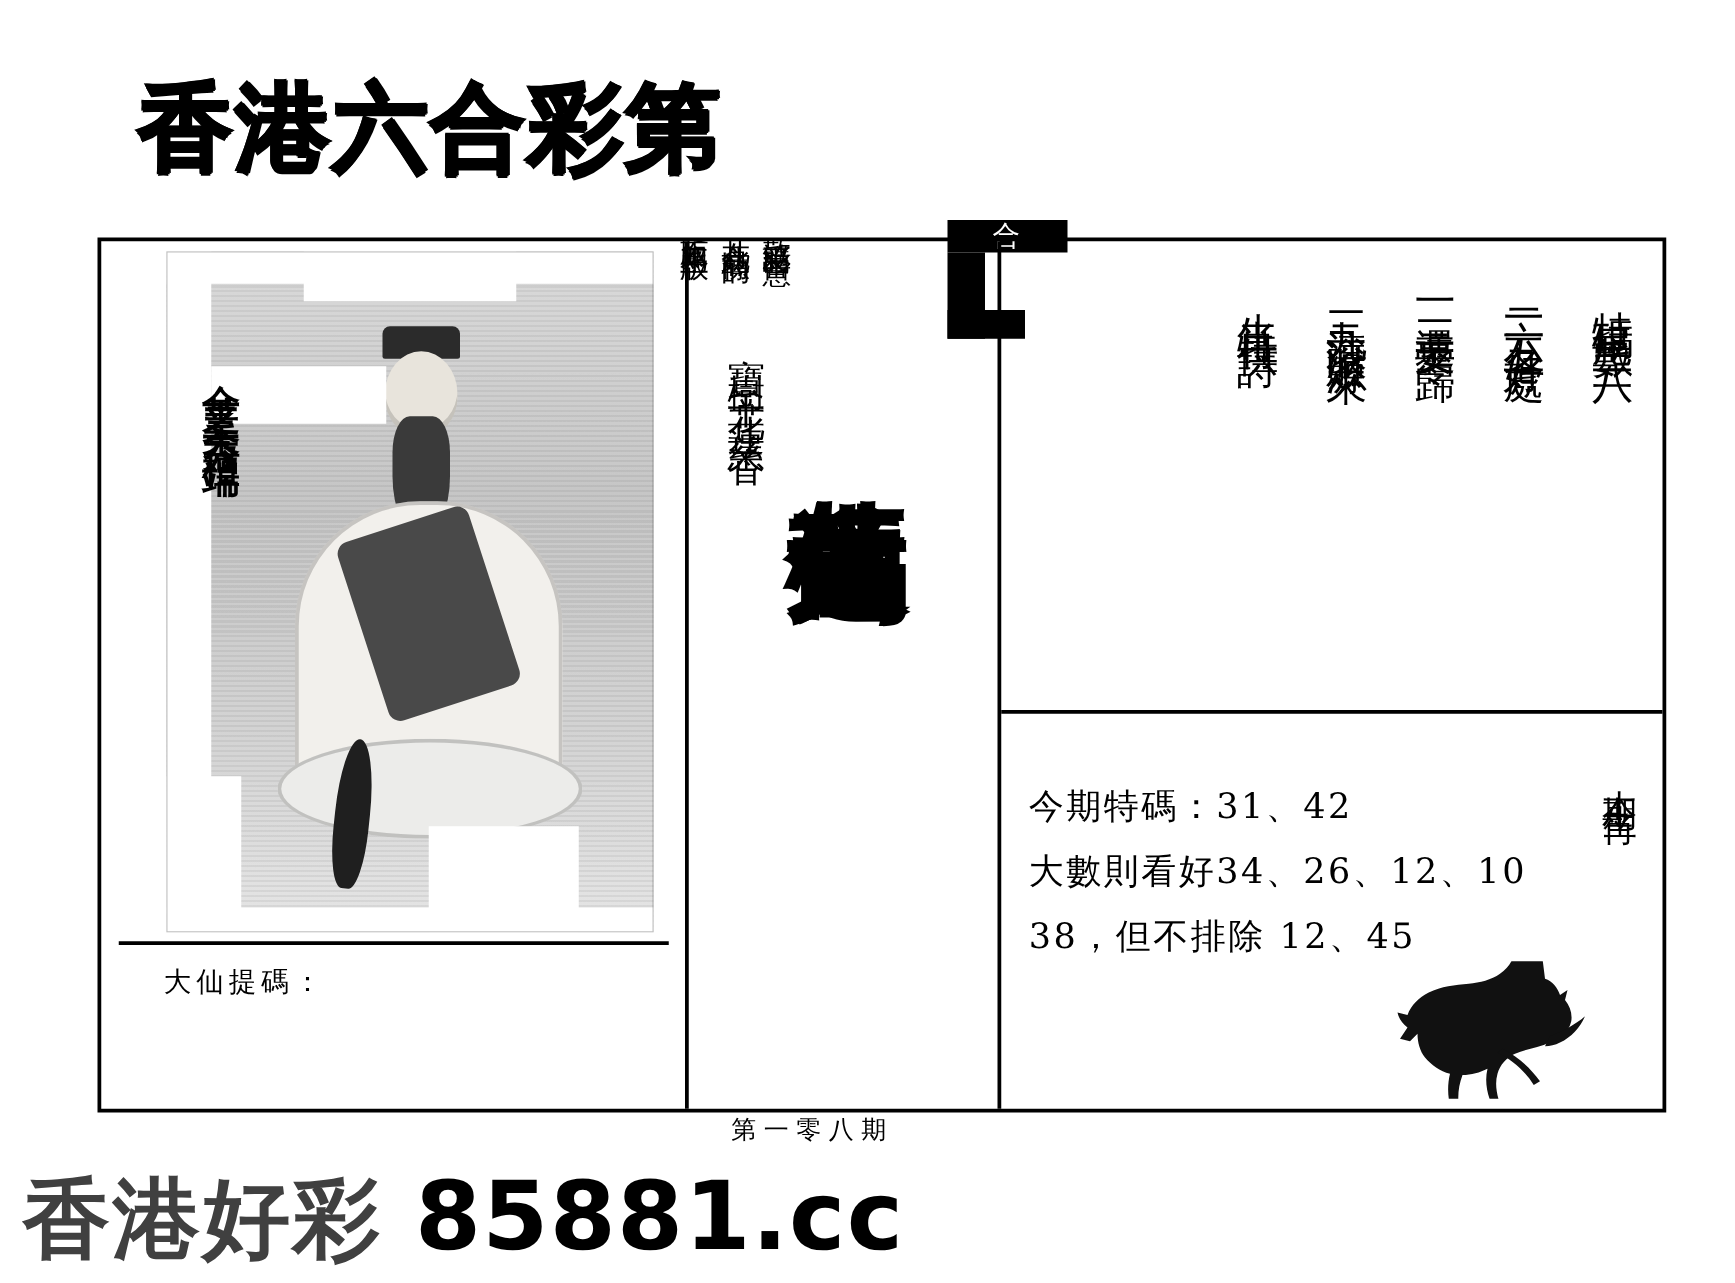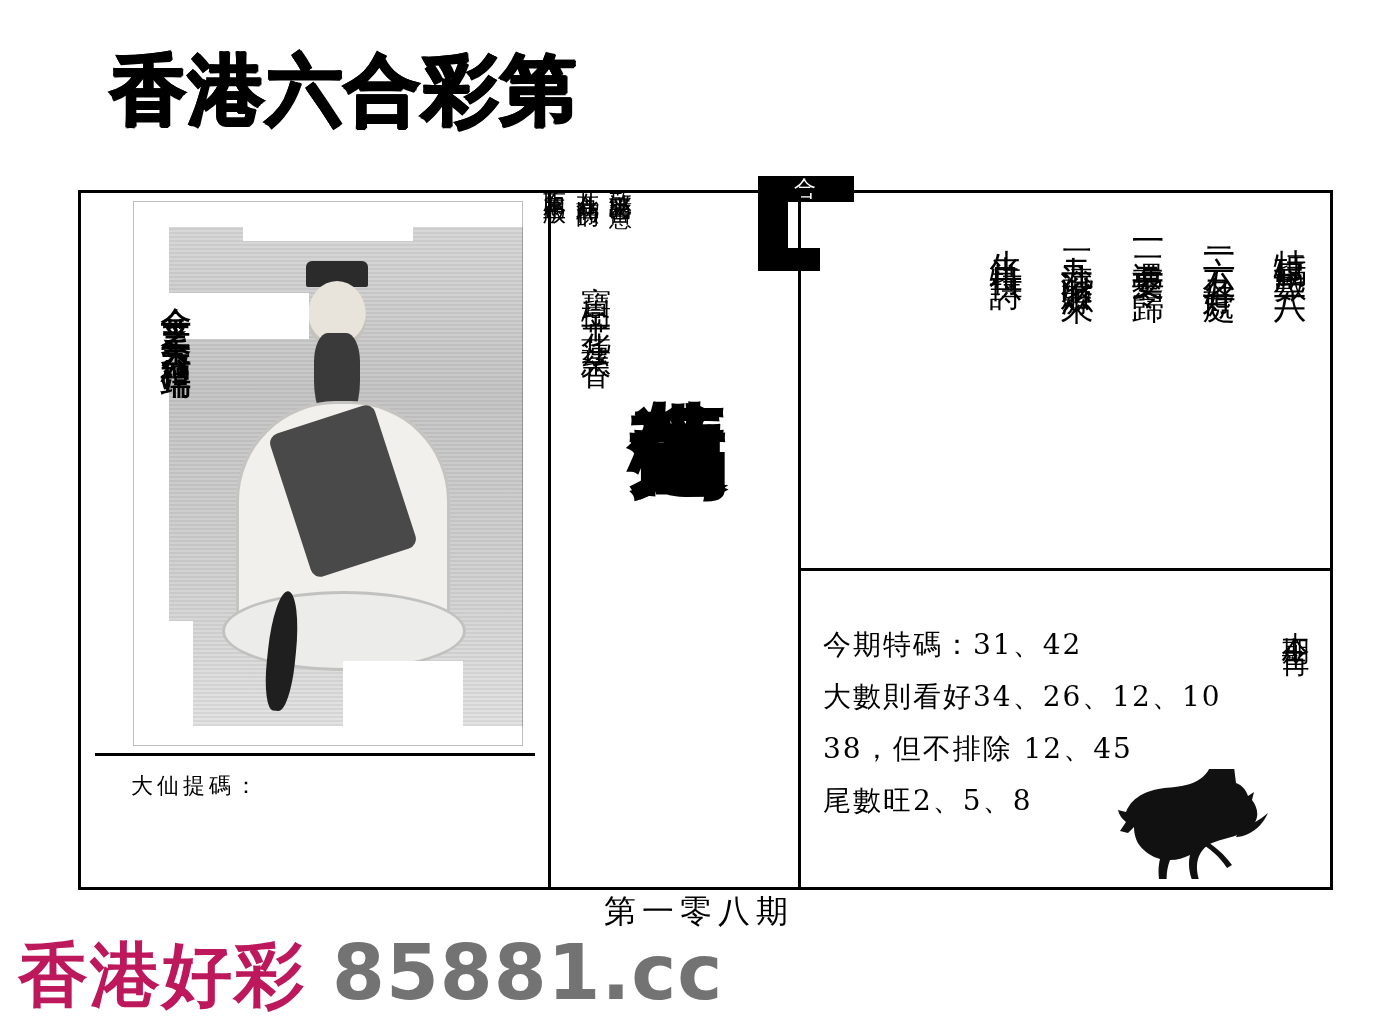--- a/index.html
+++ b/index.html
@@ -18,20 +18,21 @@
   }
 
   
   .masthead {
     position: absolute;
     left: 110px;
     top: 52px;
     width: 1190px;
     height: 100px;
     display: flex;
+    align-items: center;
     justify-content: space-between;
     white-space: nowrap;
   }
   .masthead .mh-part {
     font-family: "DejaVu Serif", "Liberation Serif", serif;
     font-weight: 700;
     font-size: 76px;
     letter-spacing: 2px;
     line-height: 1;
     -webkit-text-stroke: 2px #000;
@@ -301,49 +302,49 @@
     height: 95px;
   }
   .logo-mark .bar-top { position:absolute; left:0; top:0; width:96px; height:26px; background:#000; }
   .logo-mark .bar-left { position:absolute; left:0; top:26px; width:30px; height:69px; background:#000; }
   .logo-mark .bar-bottom { position:absolute; left:0; top:72px; width:62px; height:23px; background:#000; }
   .logo-mark .cn { position:absolute; left:36px; top:-2px; color:#fff; font-size:22px; font-family:"DejaVu Serif", serif; }
 
   
   .issue-caption {
     position: absolute;
-    left: 604px;
+    left: 585px;
     top: 890px;
     font-family: Liberation Sans, sans-serif;
-    font-size: 32px;
+    font-size: 20px;
     letter-spacing: 6px;
   }
 
   
   .watermark {
     position: absolute;
     left: 18px;
     top: 928px;
     display: flex;
     align-items: baseline;
     gap: 26px;
     white-space: nowrap;
   }
   .wm-cn {
     font-family: "DejaVu Sans", "Liberation Sans", sans-serif;
     font-weight: 700;
     font-size: 70px;
-    color: #be185d;
+    color: #404040;
     letter-spacing: 2px;
   }
   .wm-num {
     font-family: "DejaVu Sans", "Liberation Sans", sans-serif;
     font-weight: 700;
     font-size: 76px;
-    color: #737373;
+    color: #000000;
     letter-spacing: 1px;
     text-align: center;
   }
 </style>
 </head>
 <body>
 
 <div class="masthead">
   <div class="mh-part">香港六合彩第</div>
   <div class="mh-gap"></div>
@@ -407,21 +408,20 @@
         <div class="poem-col">二六一五各好處</div>
         <div class="poem-col">特碼尾數二三八</div>
       </div>
     </div>
 
     <div class="details-box">
       <div class="details-lines">
         <div>今期特碼：31、42</div>
         <div>大數則看好34、26、12、10</div>
         <div>38，但不排除 12、45</div>
-        <div>尾數旺2、5、8</div>
       </div>
       <div class="zodiac-vert">本期生肖</div>
 
       <svg class="horse" viewBox="0 0 180 110">
         <path d="M146 14 c6 2 10 7 12 13 l6 -4 -2 8 c4 5 6 11 5 17 -2 9 -9 14 -17 17
                  -9 4 -19 5 -28 9 -7 3 -12 9 -14 16 -2 7 -1 14 1 21 l-7 0 c-3 -8 -4 -17 -2 -25
                  -6 3 -13 5 -20 5 -3 8 -4 16 -3 24 l-7 0 c-2 -8 -2 -17 0 -25
                  -8 -2 -15 -7 -20 -13 -4 -5 -6 -12 -6 -19 l-6 6 -8 -2 6 -9 c-4 -3 -7 -7 -8 -12
                  l8 2 c3 -8 9 -14 17 -18 10 -5 21 -6 32 -7 9 -1 18 -3 25 -8 6 -4 10 -10 12 -17
                  1 -5 1 -10 0 -15 l-3 -9 c3 -2 7 -4 11 -5 l-3 -8 c2 0 5 -1 7 -2 l-3 -6 c2 0 5 1 7 2z" fill="#111"></path>

